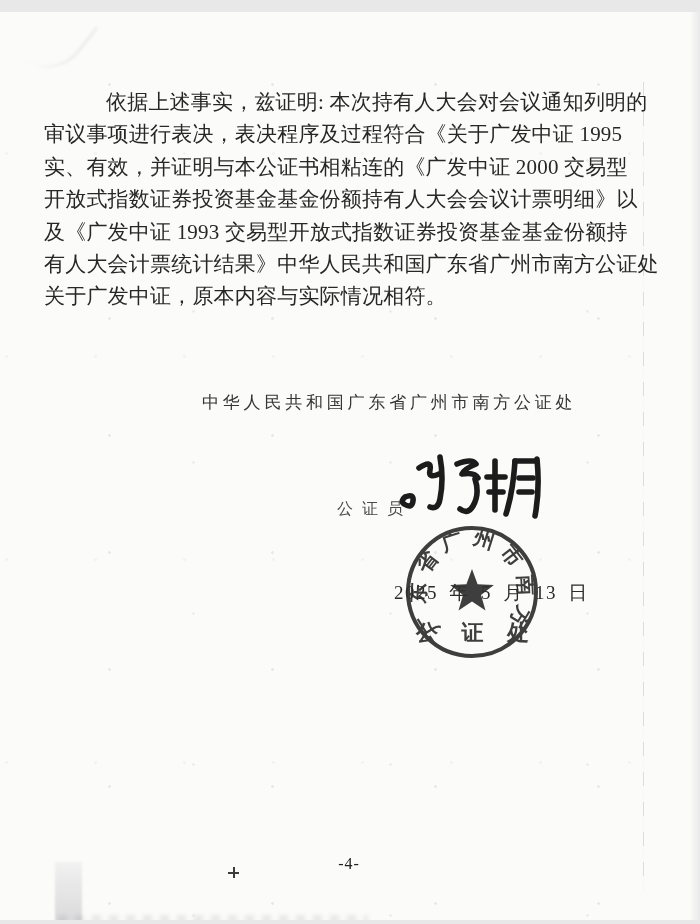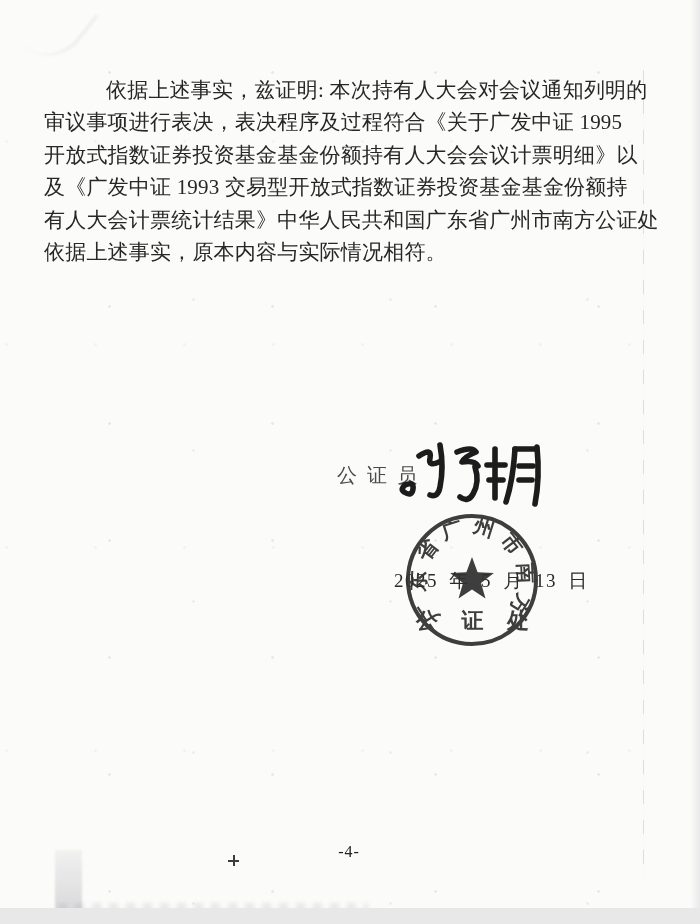--- a/index.html
+++ b/index.html
@@ -1,19 +1,19 @@
 <!DOCTYPE html>
 <html><head>
 <meta charset="utf-8">
 <style>
   html,body{margin:0;padding:0;background:#e8e8e8;}
   .page{
     position:relative;
     width:700px;height:908px;
-    margin:0 auto;
+    margin:12px auto;
     background-color:#fbfbfa;
     background-image:
       radial-gradient(circle, rgba(110,110,125,0.14) 1px, transparent 1.6px),
       radial-gradient(circle, rgba(110,110,125,0.10) 1px, transparent 1.6px),
       radial-gradient(circle, rgba(140,140,150,0.08) 1px, transparent 1.8px);
     background-size:163px 117px, 197px 151px, 89px 203px;
     background-position:28px 14px, 95px 73px, 51px 40px;
     overflow:hidden;
     font-family:"Liberation Serif","DejaVu Serif",serif;
     color:#272727;
@@ -61,22 +61,22 @@
   }
   .body-line.first{text-indent:62px;}
   .body-line.last{text-align-last:left;}
 
   
   .office-line{
     position:absolute;left:202px;top:379px;
     font-size:17px;letter-spacing:3.8px;color:#353535;white-space:nowrap;
   }
   .notary-label{
-    position:absolute;left:337px;top:462px;
-    font-size:20px;letter-spacing:2.5px;color:#4a4a4a;white-space:nowrap;
+    position:absolute;left:337px;top:487px;
+    font-size:16px;letter-spacing:2.5px;color:#4a4a4a;white-space:nowrap;
   }
   .signature{position:absolute;left:394px;top:434px;width:156px;height:80px;}
 
   
   .date-line{
     position:absolute;left:394px;top:568px;
     font-size:19px;color:#2b2b2b;letter-spacing:1.5px;word-spacing:5px;white-space:nowrap;
   }
   .page-number{
     position:absolute;left:284px;top:843px;width:130px;
@@ -94,26 +94,28 @@
   <div class="crease-topleft"></div>
   <div class="vline-right"></div>
   <div class="edge-right"></div>
   <div class="band-bottomleft"></div>
   <div class="bleed-bottom"></div>
   <div class="cross-mark"></div>
 
   <div class="body-text">
     <div class="body-line first">依据上述事实，兹证明: 本次持有人大会对会议通知列明的</div>
     <div class="body-line">审议事项进行表决，表决程序及过程符合《关于广发中证 1995</div>
+    <div class="body-line">实、有效，并证明与本公证书相粘连的《广发中证 2000 交易型</div>
     <div class="body-line">开放式指数证券投资基金基金份额持有人大会会议计票明细》以</div>
     <div class="body-line">及《广发中证 1993 交易型开放式指数证券投资基金基金份额持</div>
     <div class="body-line">有人大会计票统计结果》中华人民共和国广东省广州市南方公证处</div>
-    <div class="body-line last">依据上述事实，原本内容与实际情况相符。</div>
+    <div class="body-line last">关于广发中证，原本内容与实际情况相符。</div>
   </div>
 
+  <div class="office-line">中华人民共和国广东省广州市南方公证处</div>
 
   <div class="notary-label">公 证 员</div>
 
   <svg class="signature" viewBox="0 0 156 80" xmlns="http://www.w3.org/2000/svg">
     <g stroke="#1c1c1c" stroke-width="5.6" stroke-linecap="round" stroke-linejoin="round" fill="none">
 
       <path d="M11 51 q9 -4 8 4 q-1 8 -9 3 q-4 -3 1 -7"></path>
       <path d="M25 22 q13 -9 11 2 q-2 9 9 4"></path>
       <path d="M46 11 q4 22 0 42 q-2 11 -10 8"></path>
 

